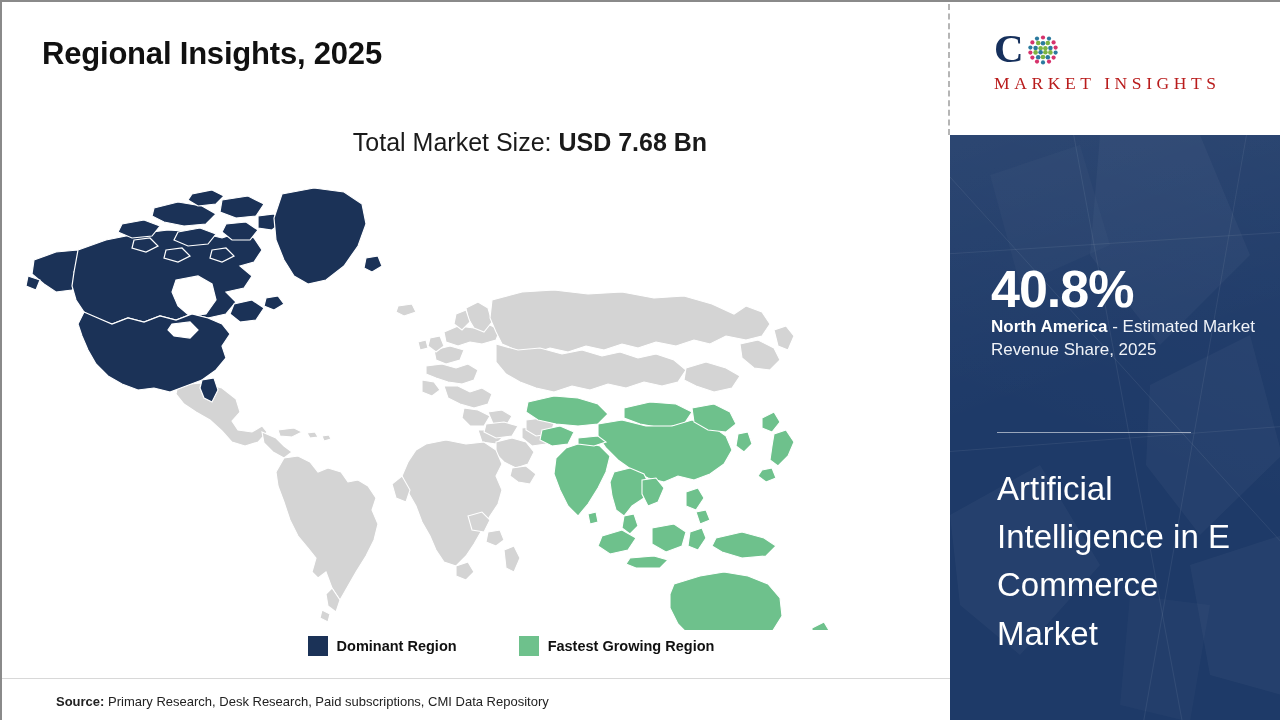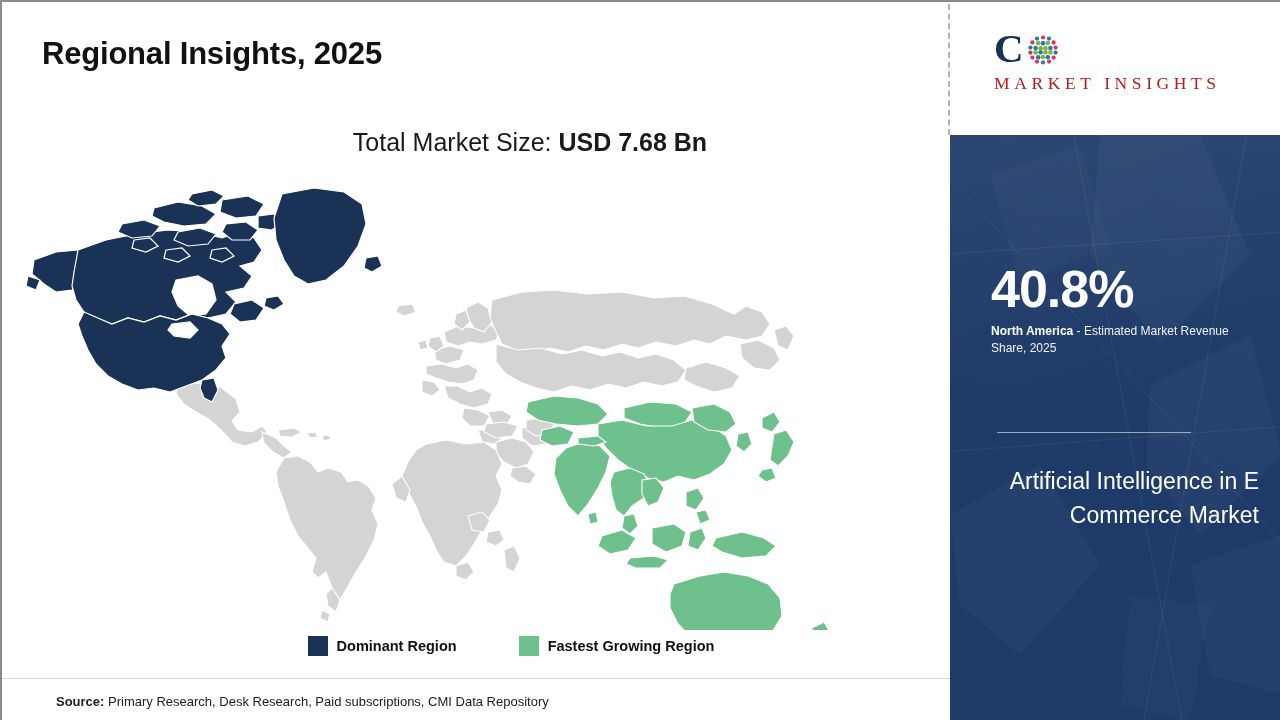--- a/index.html
+++ b/index.html
@@ -107,31 +107,31 @@
     overflow: hidden;
   }
   #bg-art { position: absolute; inset: 0; width: 100%; height: 100%; }
 
   #stat-block { position: absolute; left: 41px; top: 128px; width: 268px; }
   #stat-value {
     font-size: 52px; font-weight: bold; color: #ffffff;
     line-height: 1; letter-spacing: -1px;
   }
   #stat-caption {
-    margin-top: 8px; font-size: 12px; color: #f0f3f8;
+    margin-top: 0; font-size: 17px; color: #f0f3f8;
     line-height: 1.38;
   }
   #stat-caption .region { font-weight: bold; color: #ffffff; }
   #stat-rule {
     position: absolute; left: 47px; top: 297px;
     width: 194px; height: 1px; background: rgba(255,255,255,0.55);
   }
   #market-name {
     position: absolute; left: 47px; top: 330px; width: 262px;
-    font-size: 23px; color: #ffffff; line-height: 1.46; font-weight: 400; text-align: right;
+    font-size: 33px; color: #ffffff; line-height: 1.46; font-weight: 400;
   }
 </style>
 </head>
 <body>
 
 <div id="frame">
 
   <div id="left-panel">
 
     <div id="page-title">Regional Insights, 2025</div>

